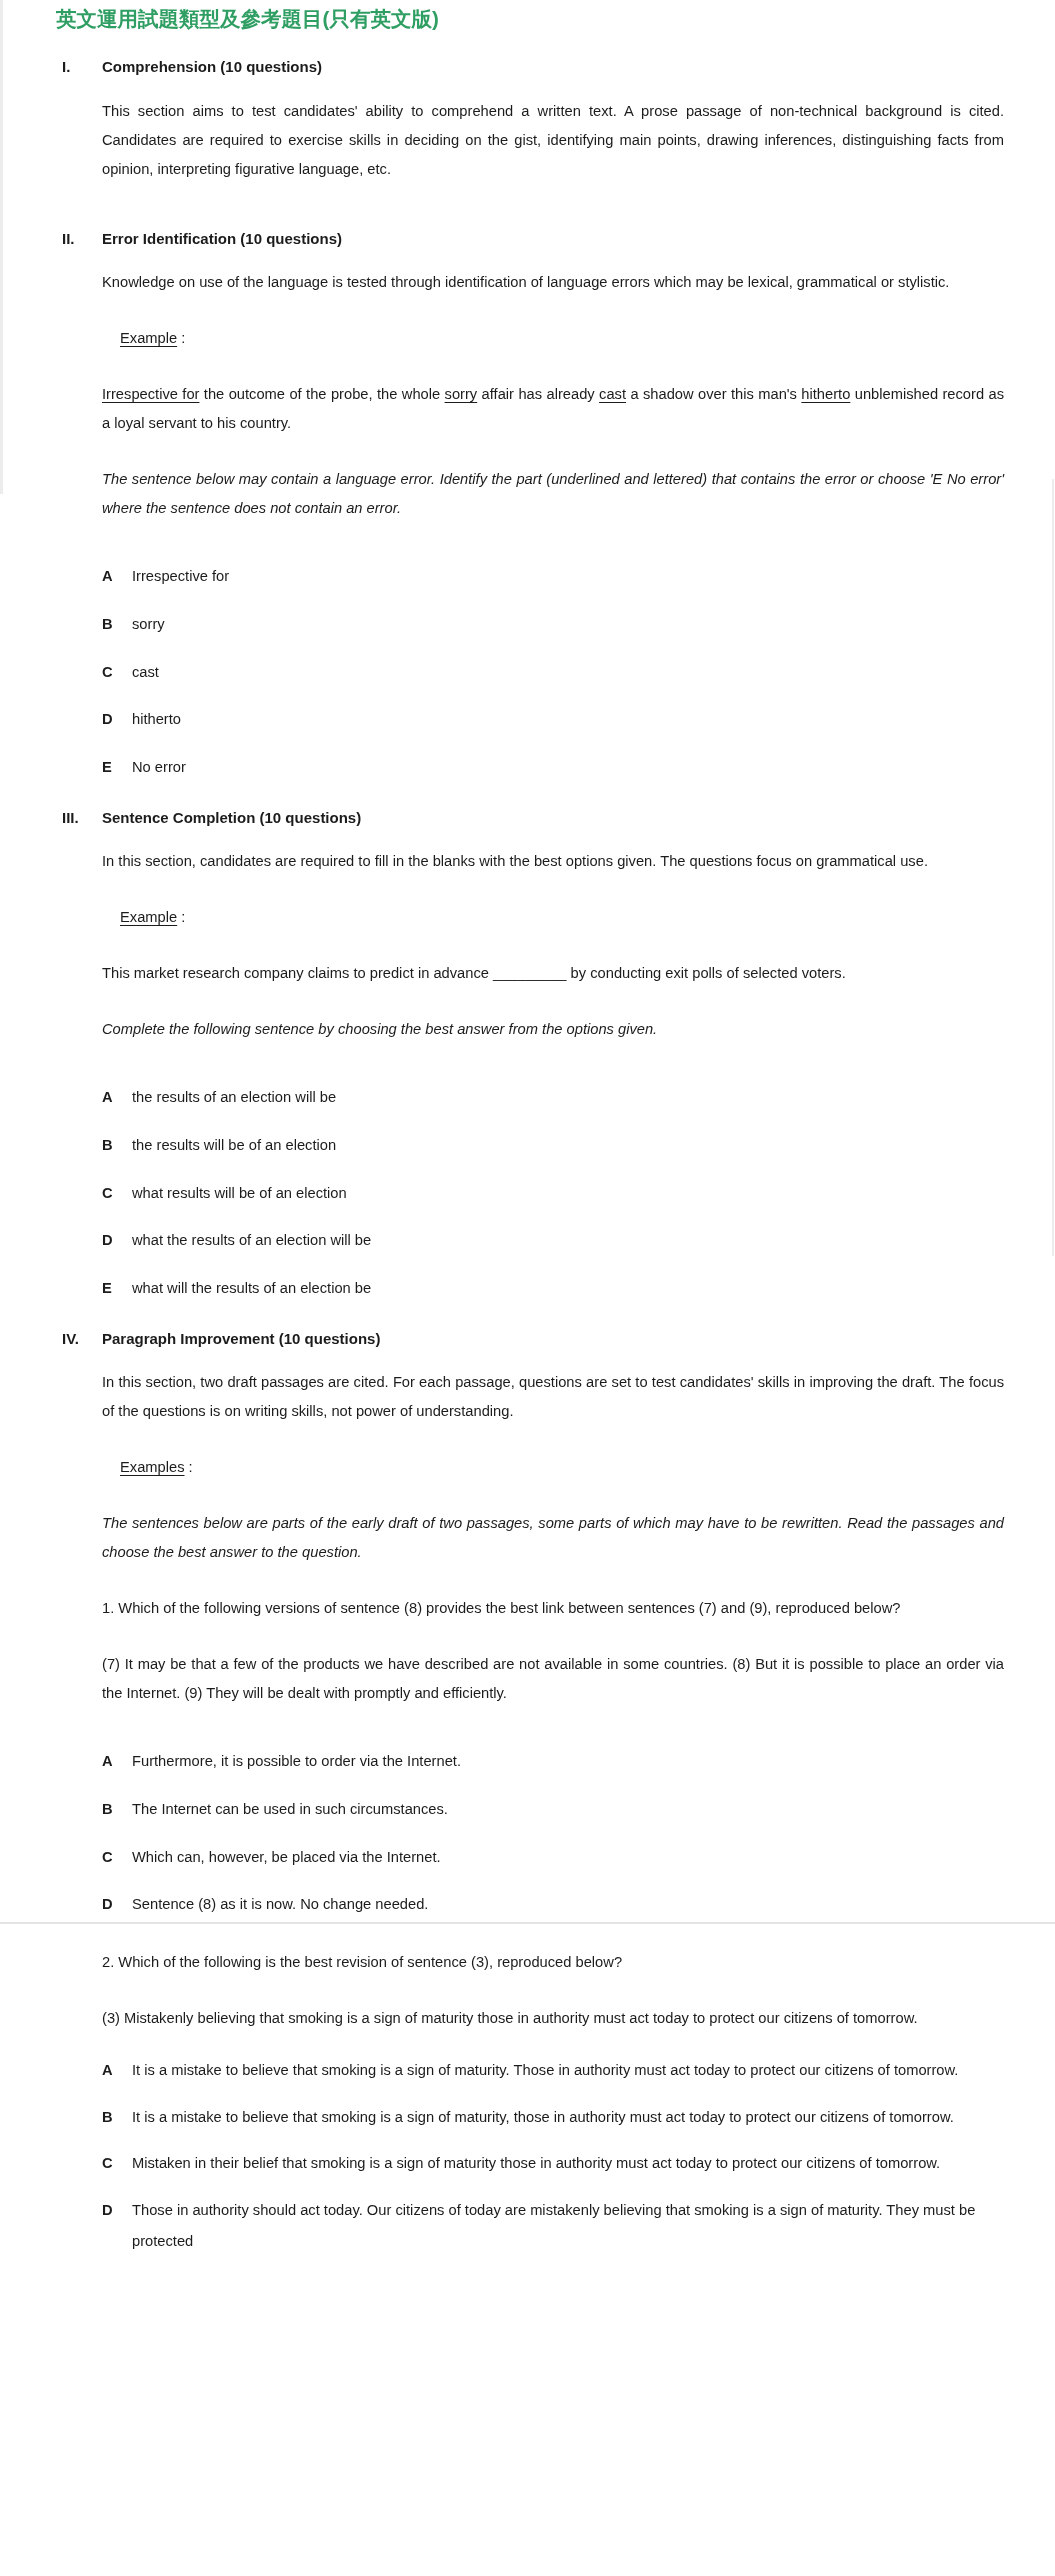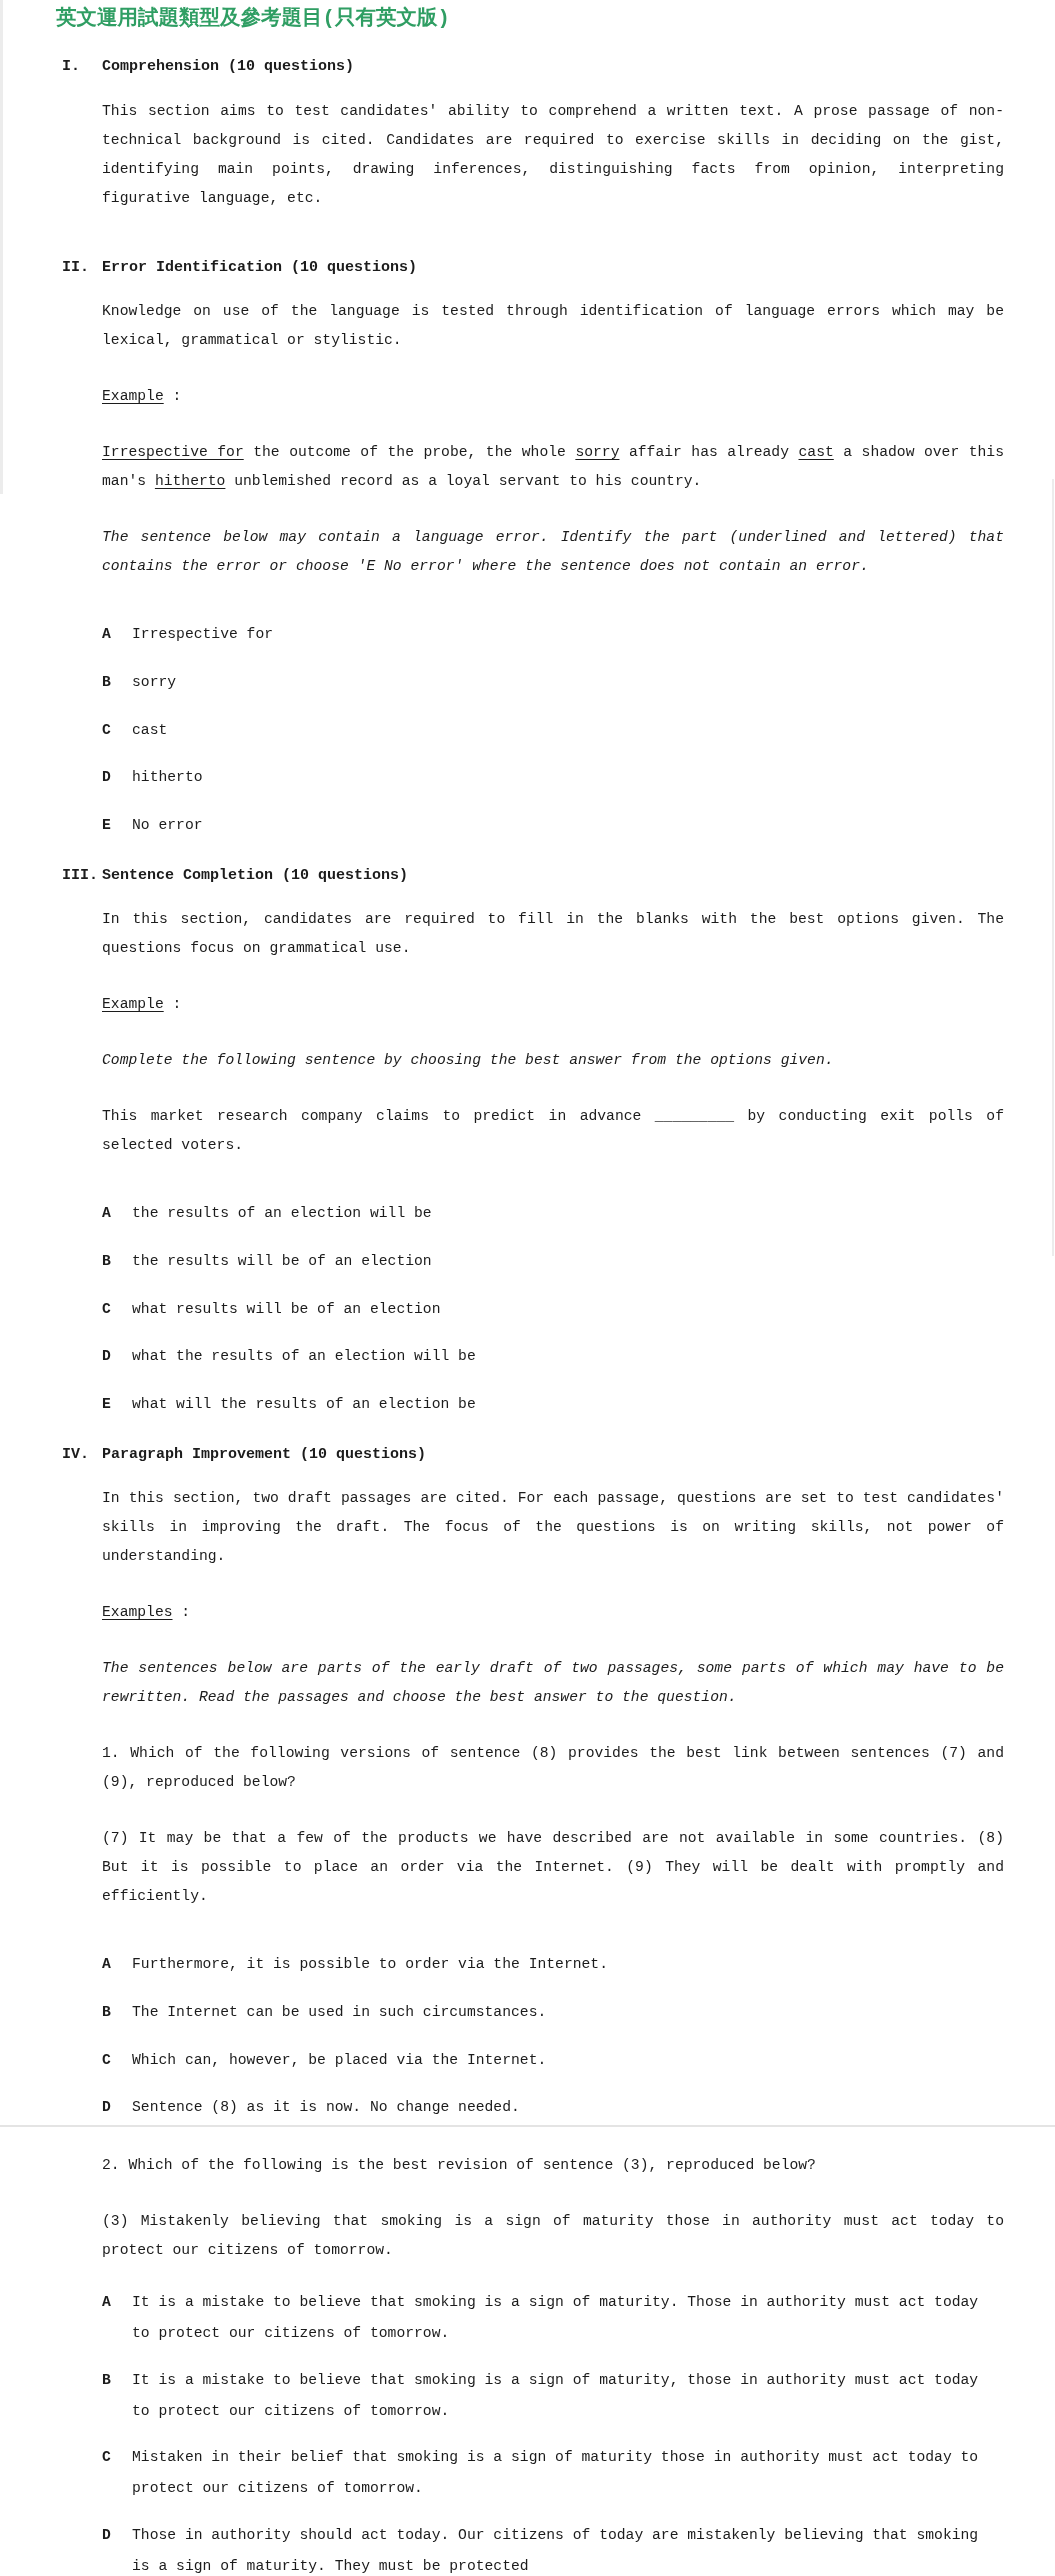--- a/index.html
+++ b/index.html
@@ -3,21 +3,21 @@
 <meta charset="utf-8">
 <style>
   * { box-sizing: border-box; }
   html, body { margin: 0; padding: 0; background: #ffffff; }
   .page {
     position: relative;
     width: 1056px;
     height: 2576px;
     overflow: hidden;
     background: #ffffff;
-    font-family: Liberation Mono, monospace;
+    font-family: Liberation Sans, sans-serif;
     color: #1c1c1c;
   }
   .content { padding: 5.9px 52px 0 62px; }
 
   .doc-title {
     font-size: 20.5px;
     line-height: 26px;
     font-weight: 700;
     margin-left: -5.9px;
     color: #2f9e63;
@@ -31,21 +31,21 @@
   .para {
     margin: 27px 0 0 40px;
     font-size: 14.7px;
     line-height: 29px;
     text-align: justify;
   }
   .para.lead { margin-top: 20px; }
   .italic { font-style: italic; }
   .u { text-decoration: underline; text-underline-offset: 2.9px; }
 
-  .example-line { margin: 27px 0 0 40px; font-size: 14.7px; line-height: 29px; }
+  .example-line { margin: 27px 0 0 58px; font-size: 14.7px; line-height: 29px; }
 
   .opts { margin-left: 40px; }
   .opt { display: flex; font-size: 14.7px; line-height: 29px; margin-top: 18.6px; }
   .opt:first-child { margin-top: 39px; }
   .opt .letter { font-weight: 700; width: 30px; flex-shrink: 0; }
   .opt .text { flex: 1; }
 
   .opts.two-line .opt { line-height: 31px; margin-top: 15.6px; }
   .opts.two-line .opt:first-child { margin-top: 21.5px; }
 
@@ -112,22 +112,22 @@
           <span class="text">No error</span>
         </div>
     </div>
 
     <div class="heading-row after-opts">
       <span class="numeral">III.</span>
       <span>Sentence Completion (10 questions)</span>
     </div>
     <div class="para lead">In this section, candidates are required to fill in the blanks with the best options given. The questions focus on grammatical use.</div>
     <div class="example-line"><span class="u">Example</span><span> :</span></div>
+    <div class="para">This market research company claims to predict in advance _________ by conducting exit polls of selected voters.</div>
     <div class="para italic">Complete the following sentence by choosing the best answer from the options given.</div>
-    <div class="para">This market research company claims to predict in advance _________ by conducting exit polls of selected voters.</div>
     <div class="opts">
       <div class="opt">
           <span class="letter">A</span>
           <span class="text">the results of an election will be</span>
         </div>
       <div class="opt">
           <span class="letter">B</span>
           <span class="text">the results will be of an election</span>
         </div>
       <div class="opt">

